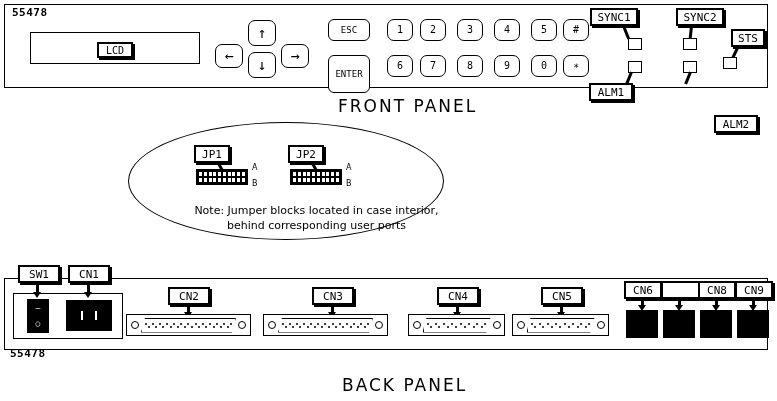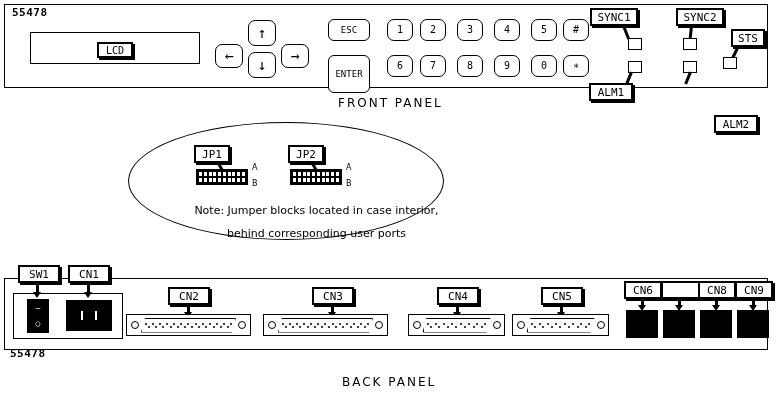--- a/index.html
+++ b/index.html
@@ -230,21 +230,21 @@
   }
 
   .black-port {
     position: absolute;
     background: #000;
   }
 
   .caption {
     position: absolute;
     font-family: "DejaVu Sans", sans-serif;
-    font-size: 12px;
+    font-size: 17px;
     letter-spacing: 2px;
     white-space: nowrap;
   }
 </style>
 </head>
 <body>
 
 <div class="panel-frame" style="left:4px; top:4px; width:764px; height:84px;"></div>
 
 <div class="serial" style="left:12px; top:6px;">55478</div>
@@ -361,21 +361,21 @@
     <div class="jumper-pin"></div>
     <div class="jumper-pin"></div>
     <div class="jumper-pin"></div>
     <div class="jumper-pin"></div>
   </div>
 </div>
 <div class="ab-label" style="left:346px; top:164px;">A</div>
 <div class="ab-label" style="left:346px; top:180px;">B</div>
 
 <div class="note-text" style="left:0px; top:203px; width:577px;">Note: Jumper blocks located in case interior,</div>
-<div class="note-text" style="left:0px; top:218px; width:577px;margin-top:8px;">behind corresponding user ports</div>
+<div class="note-text" style="left:0px; top:218px; width:577px;">behind corresponding user ports</div>
 
 <div class="panel-frame" style="left:4px; top:278px; width:764px; height:72px;"></div>
 
 <div class="serial" style="left:10px; top:347px;">55478</div>
 
 <div class="inner-box" style="left:13px; top:293px; width:110px; height:46px;"></div>
 
 <div class="callout" style="left:18px; top:265px; width:42px; height:18px;">SW1</div>
 <div class="stem-v" style="left:36px; top:283px; height:12px;"></div>
 <div class="arrowhead-down" style="left:33px; top:292px;"></div>

